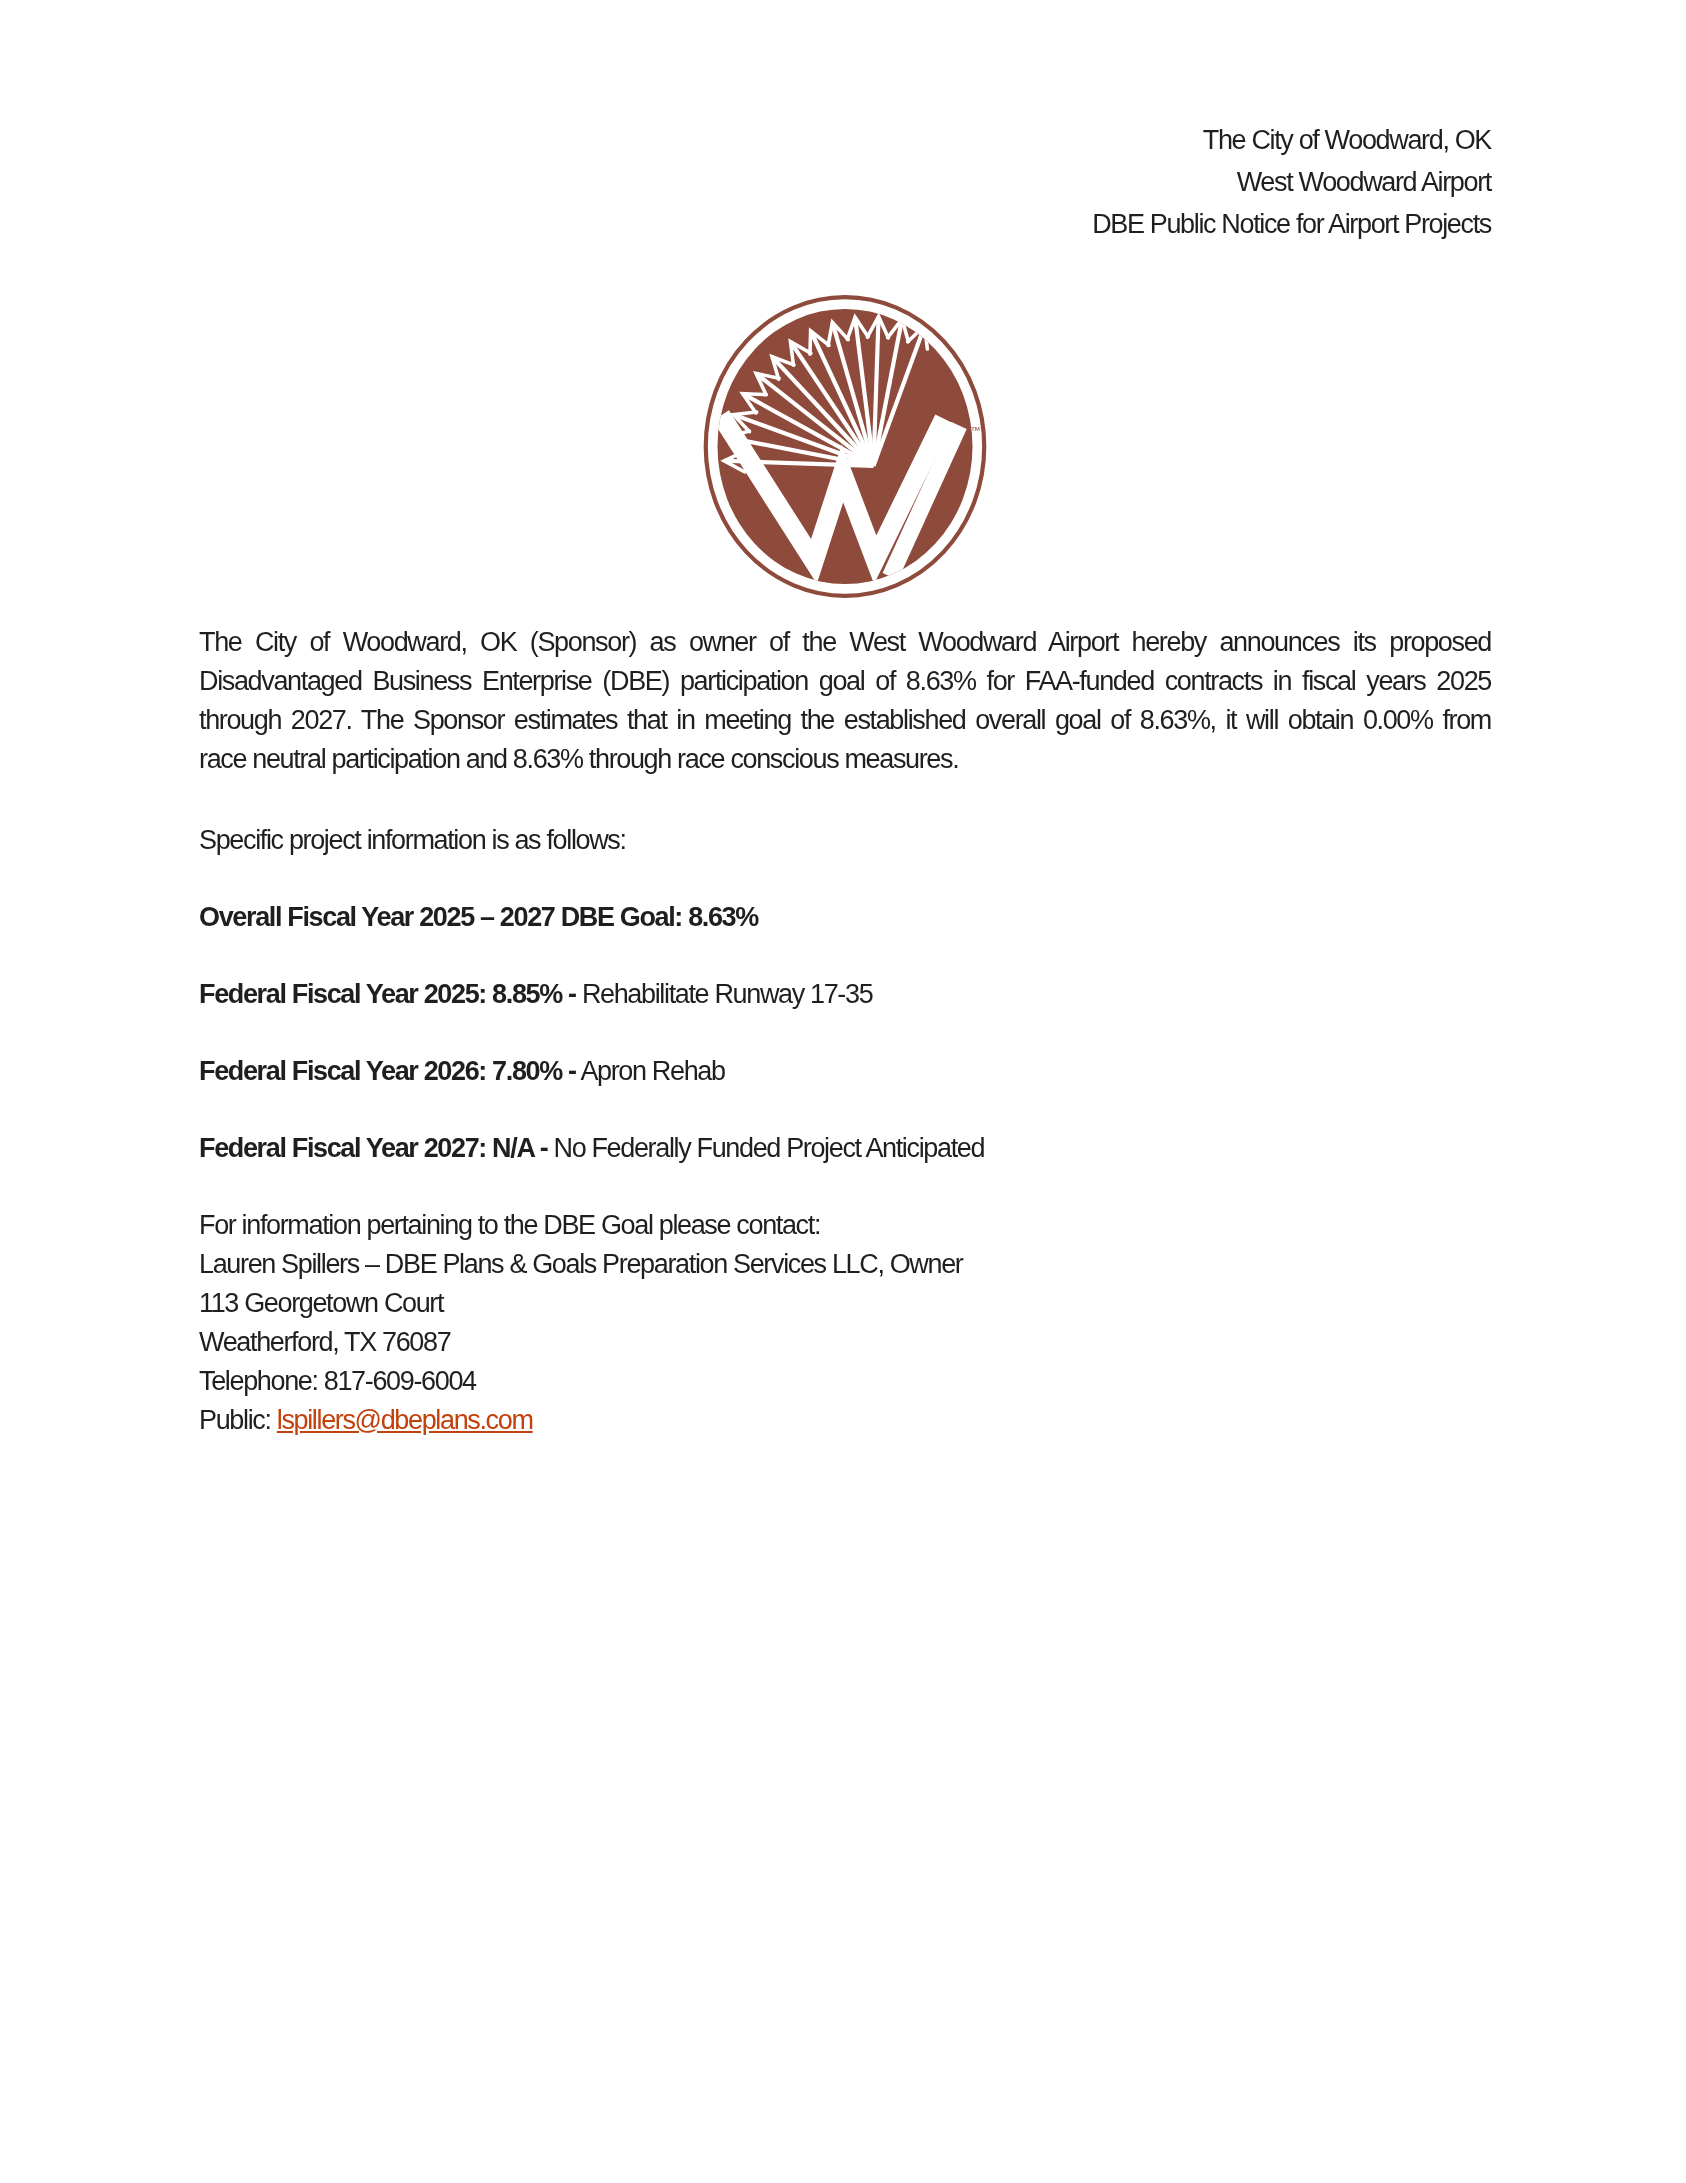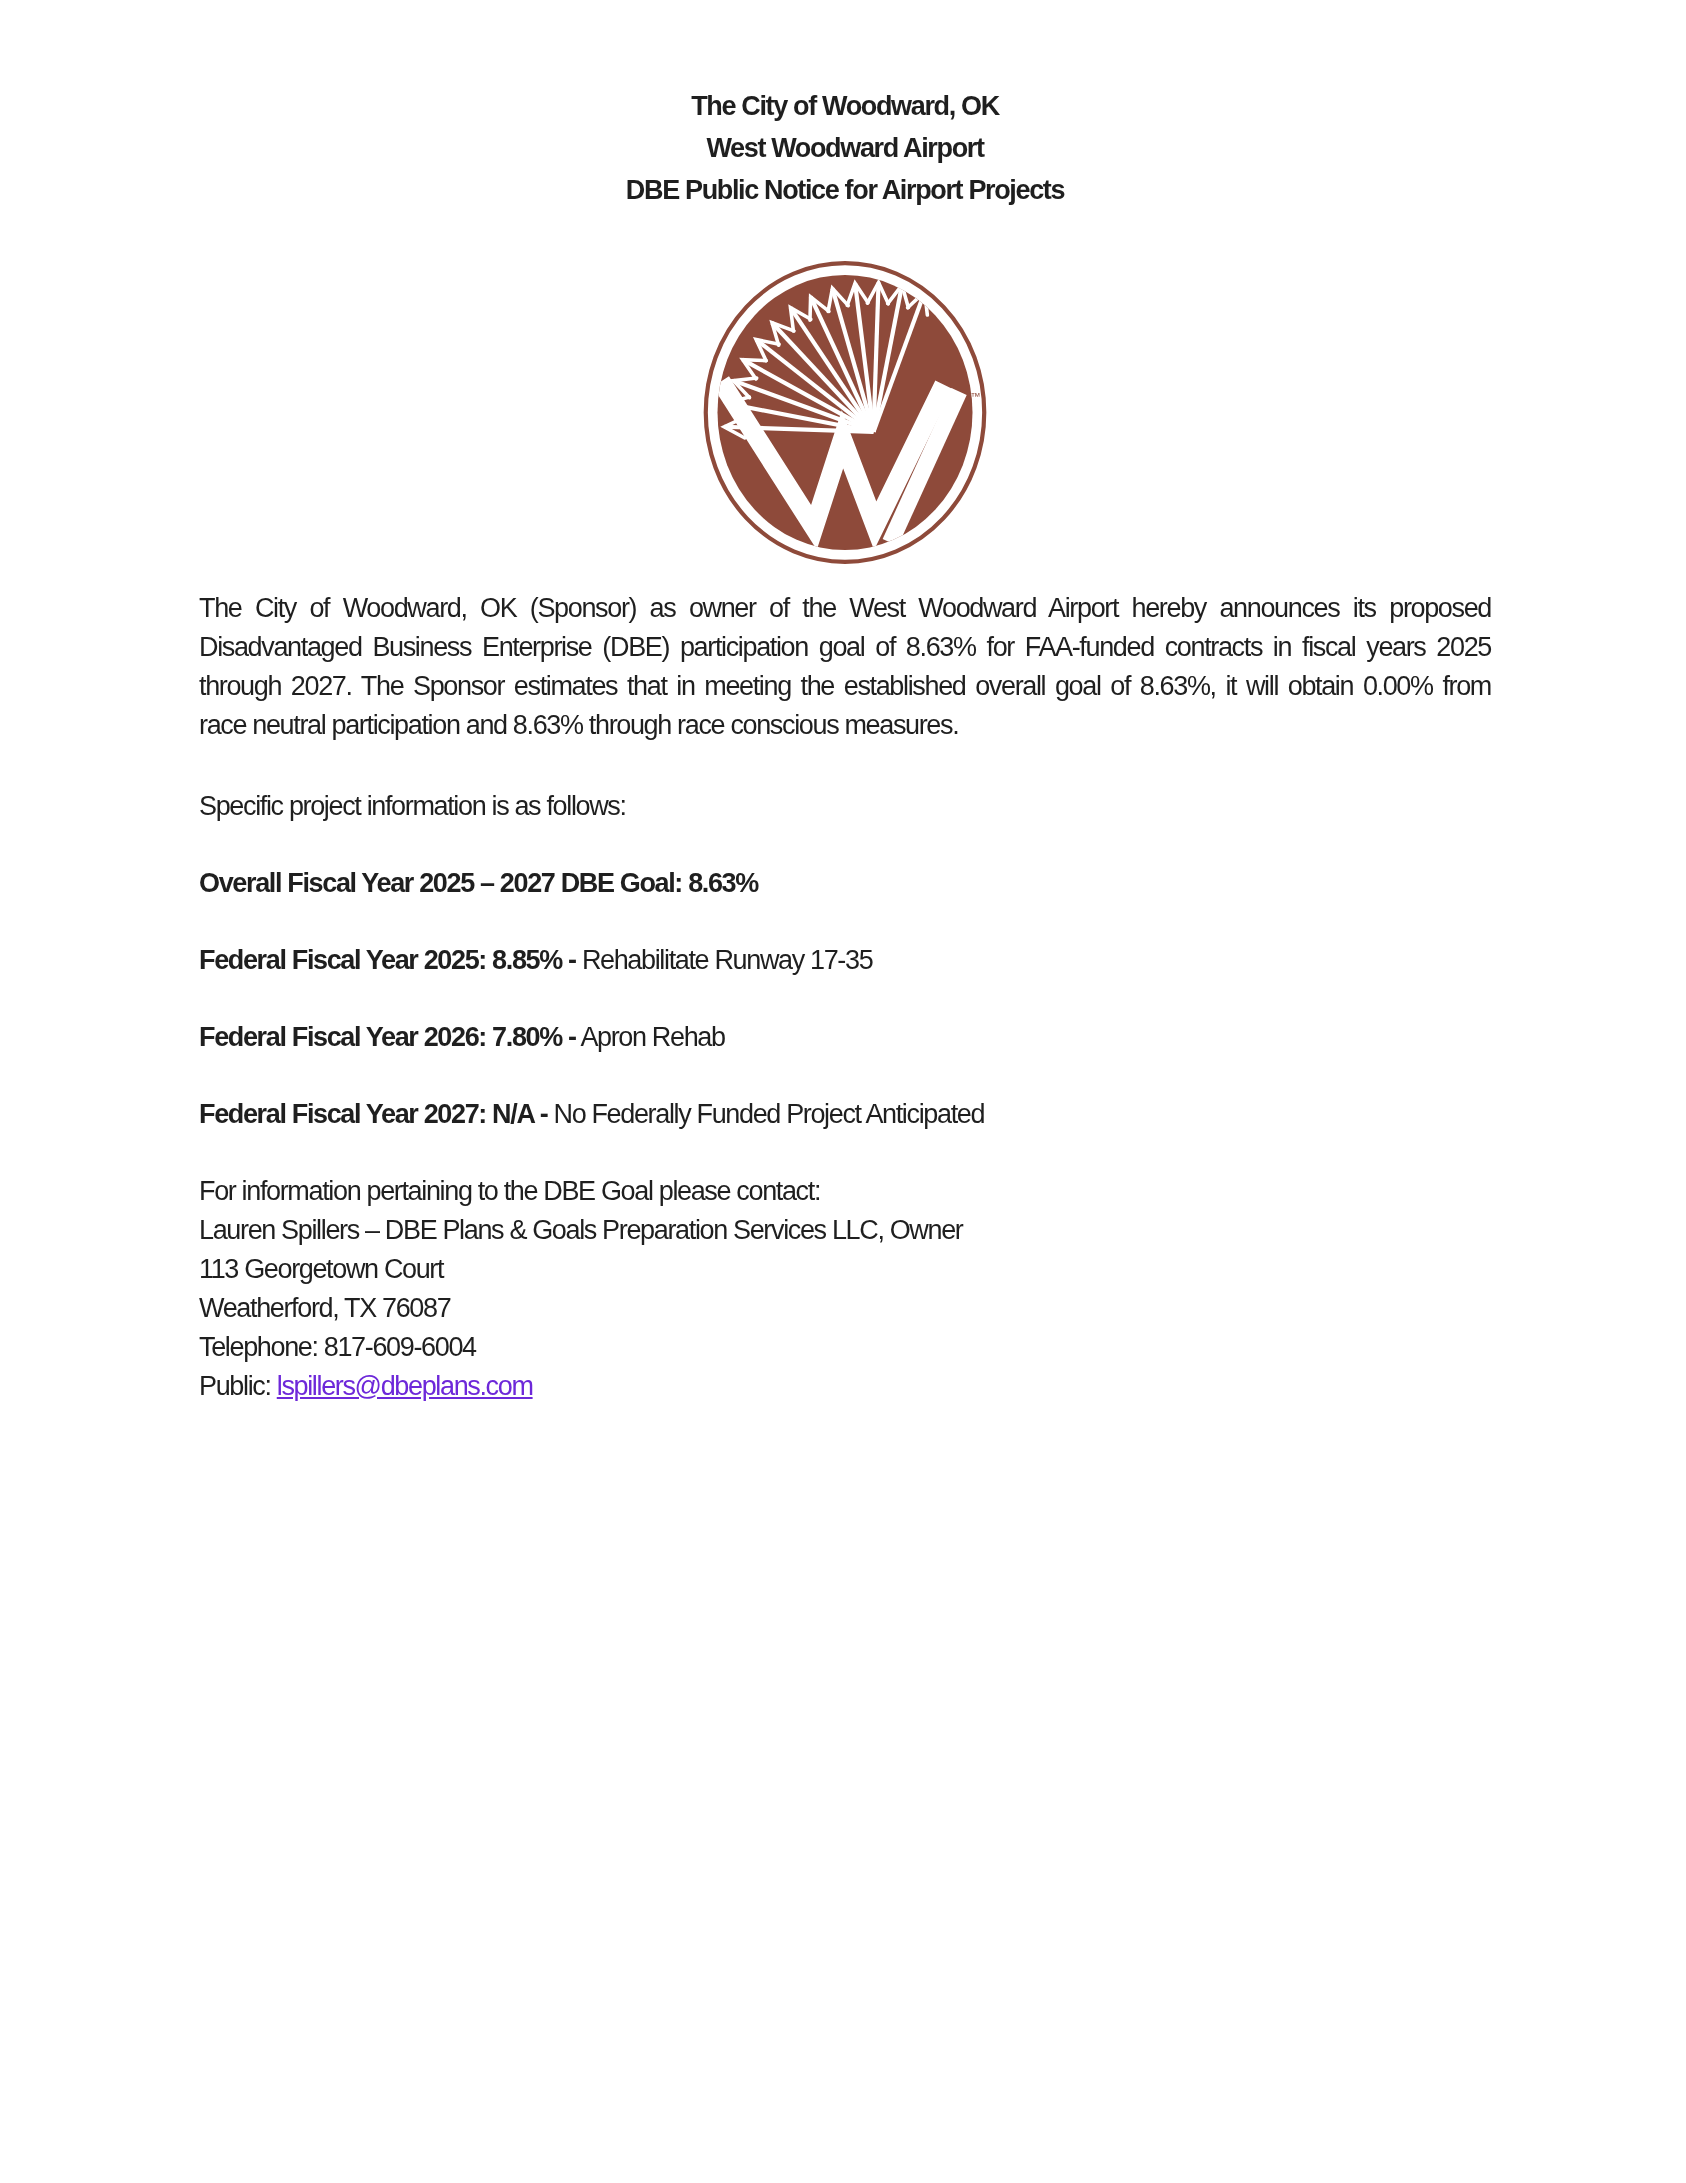--- a/index.html
+++ b/index.html
@@ -14,23 +14,23 @@
     background: #ffffff;
     box-sizing: border-box;
     padding: 0 196px 0 199px;
     font-family: "Liberation Sans", "DejaVu Sans", sans-serif;
     font-size: 27px;
     line-height: 39px;
     letter-spacing: -0.05em;
     color: #1f1f1f;
   }
   .doc-header {
-    margin-top: 85px;
-    text-align: center;
-    font-weight: bold;
+    margin-top: 119px;
+    text-align: right;
+    font-weight: normal;
     line-height: 42px;
   }
   .logo-wrap {
     margin-top: 48px;
     text-align: center;
   }
   .logo-wrap svg {
     display: inline-block;
     vertical-align: top;
   }
@@ -47,21 +47,21 @@
   .line {
     margin-top: 38px;
   }
   .line.first-after-intro {
     margin-top: 42px;
   }
   .bold { font-weight: bold; }
   .contact-block {
   }
   .email-link {
-    color: #6d28d9;
+    color: #c2410c;
     text-decoration: underline;
     cursor: pointer;
   }
 </style>
 </head>
 <body>
 
 <div class="page">
 
   <header class="doc-header">

